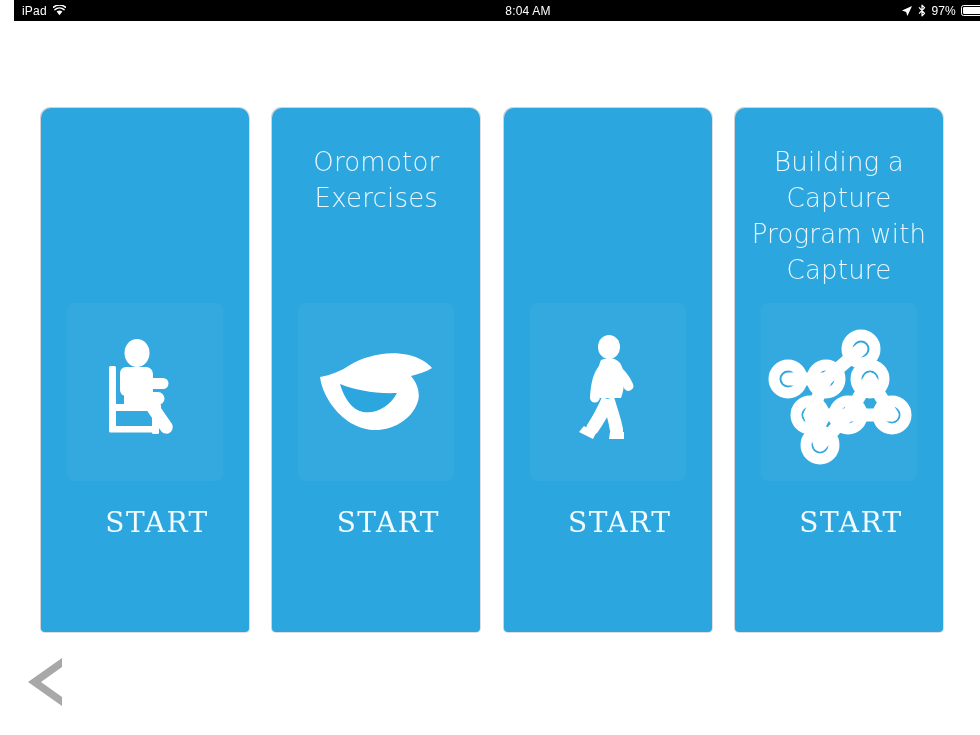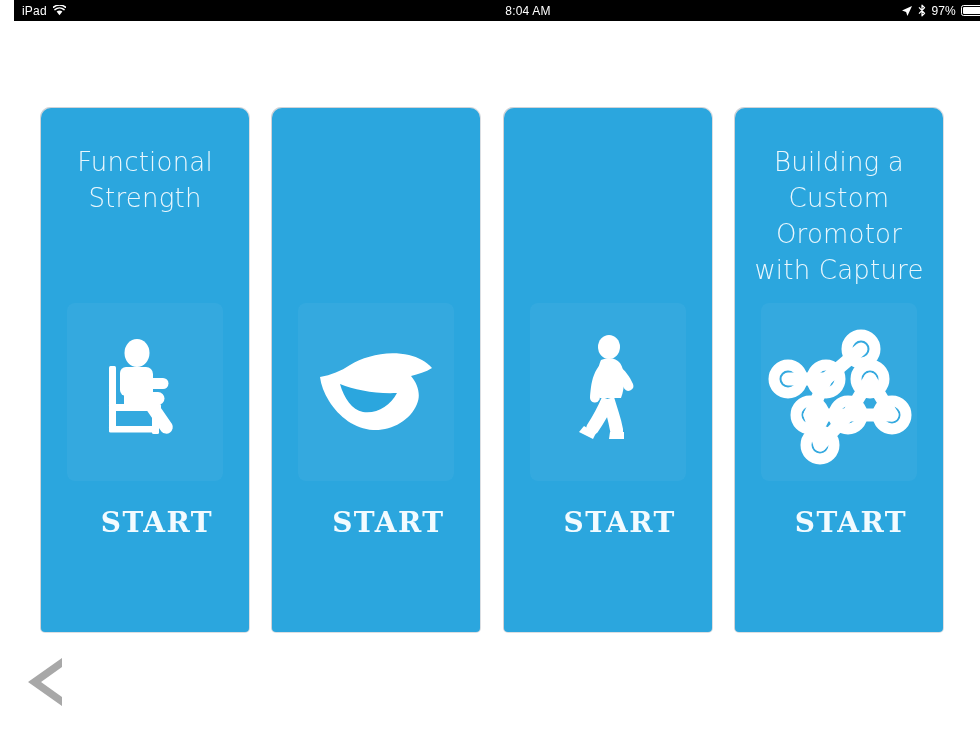--- a/index.html
+++ b/index.html
@@ -98,21 +98,21 @@
     width:156px; height:178px;
     background:rgba(255,255,255,.045);
     border-radius:8px;
     display:flex; align-items:center; justify-content:center;
   }
   .icon-panel svg{ display:block; }
   .card-start{
     position:absolute; bottom:93px; left:0; width:100%;
     text-align:center;
     font-family:"DejaVu Serif", serif;
-    font-weight:700;
+    font-weight:400;
     font-size:28px;
     letter-spacing:1.5px;
     color:#f2fbff;
     padding-left:24px;
   }
 
   .back-chevron{
     position:absolute; left:18px; bottom:24px;
     width:52px; height:58px;
     cursor:pointer;
@@ -153,21 +153,20 @@
         </span>
     </div>
   </div>
 
 
   <div class="content">
 
     <div class="cards">
 
       <div class="card">
-        <div class="card-title">Functional Strength</div>
         <div class="icon-panel">
           <span>
           <svg width="86" height="112" viewBox="0 0 86 112">
             <g fill="#ffffff">
 
               <ellipse cx="35" cy="17" rx="12.5" ry="14"></ellipse>
 
               <path d="M24 31 h20 a7 7 0 0 1 7 7 v22 h-27 a6 6 0 0 1 -6 -6 v-17 a6 6 0 0 1 6 -6 z"></path>
 
               <path d="M44 42 h17 a5.5 5.5 0 0 1 0 11 h-17 z"></path>
@@ -184,20 +183,21 @@
 
               <rect x="7" y="90" width="50" height="6.5" rx="1.5"></rect>
             </g>
           </svg>
           </span>
         </div>
         <div class="card-start">START</div>
       </div>
 
       <div class="card">
+        <div class="card-title">Oromotor Exercises</div>
         <div class="icon-panel">
           <span>
           <svg width="118" height="82" viewBox="0 0 118 82">
             <path d="M3 26 C14 24 24 20 33 14 C48 5 70 -1 92 4 C101 6 110 11 115 17
                      C109 21 101 23 94 25 C101 33 104 44 100 53
                      C93 70 74 80 56 79 C38 78 22 66 12 50 C7 42 4 34 3 26 Z" fill="#ffffff"></path>
             <path d="M23 33 C38 39 58 43 80 42 C73 55 60 63 46 61 C35 59 27 47 23 33 Z" fill="#2BA6DE"></path>
           </svg>
           </span>
         </div>
@@ -230,21 +230,21 @@
 
               <path d="M40 97 l14 0 l0 7 l-15 0 z"></path>
             </g>
           </svg>
           </span>
         </div>
         <div class="card-start">START</div>
       </div>
 
       <div class="card">
-        <div class="card-title">Building a Custom Oromotor with Capture</div>
+        <div class="card-title">Building a Capture Program with Capture</div>
         <div class="icon-panel">
           <span>
           <svg width="150" height="150" viewBox="0 0 150 150">
             <g stroke="#ffffff" stroke-width="13" fill="none" stroke-linecap="round">
 
               <line x1="97" y1="32" x2="62" y2="62"></line>
               <line x1="62" y1="62" x2="24" y2="62"></line>
               <line x1="62" y1="62" x2="46" y2="98"></line>
               <line x1="106" y1="62" x2="84" y2="98"></line>
               <line x1="106" y1="62" x2="128" y2="98"></line>

